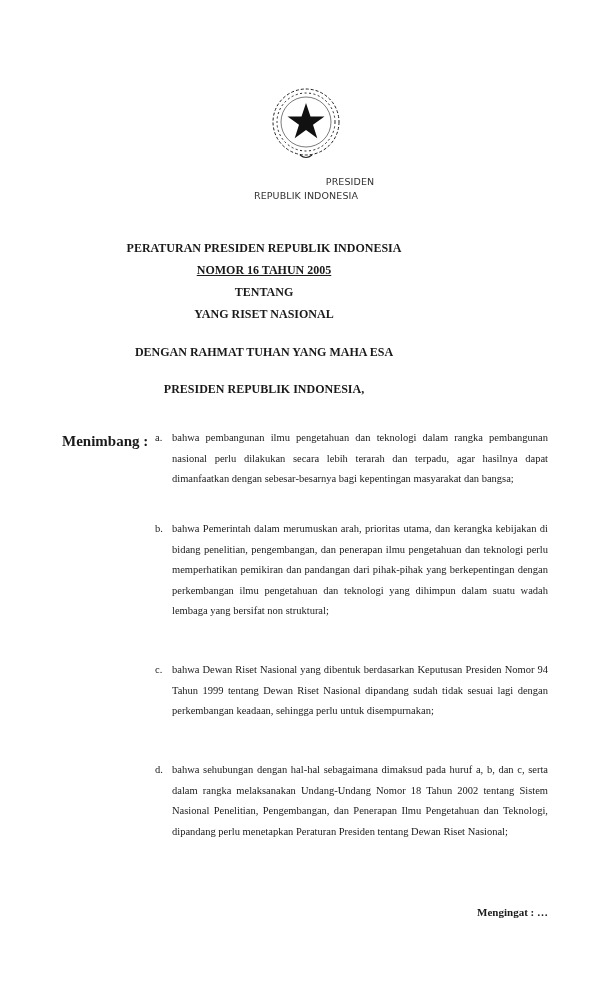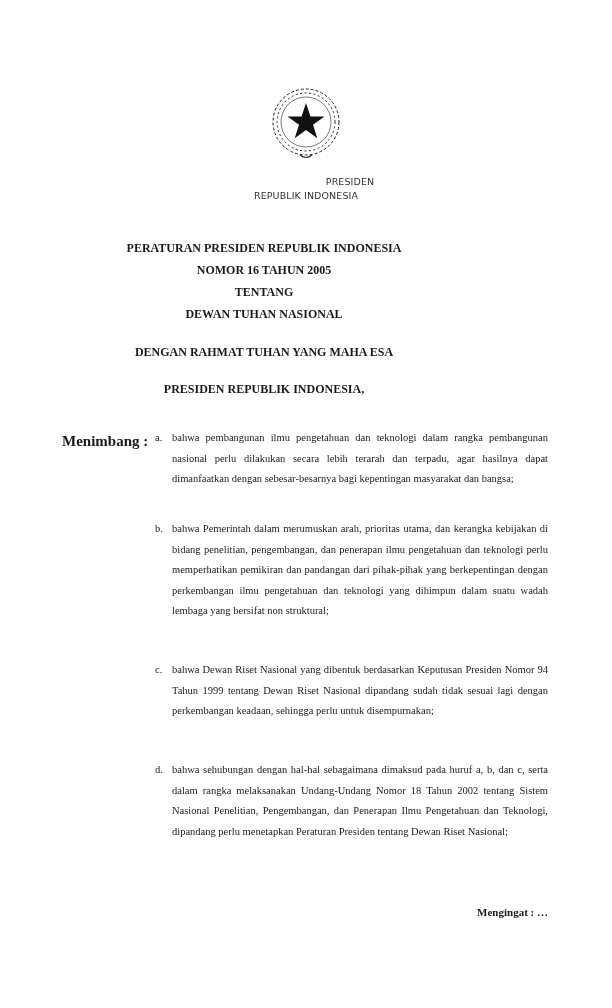--- a/index.html
+++ b/index.html
@@ -25,23 +25,23 @@
     <circle cx="38" cy="36" r="25" stroke-width="0.6"></circle>
   </g>
   <polygon fill="#111" points="38,17 42.5,30.5 56.5,30.5 45,38.8 49.3,52.3 38,44 26.7,52.3 31,38.8 19.5,30.5 33.5,30.5"></polygon>
   <path d="M32 69 Q38 74 44 69" stroke="#222" fill="none" stroke-width="1.2"></path>
 </svg>
 
 <div class="inst" style="top:176px;margin-left:44px;">PRESIDEN</div>
 <div class="inst" style="top:190px;">REPUBLIK INDONESIA</div>
 
 <div class="title" style="top:241px;">PERATURAN PRESIDEN REPUBLIK INDONESIA</div>
-<div class="title" style="top:263px;">NOMOR  16  TAHUN  2005</div>
+<div class="title" style="top:263px;text-decoration:underline;">NOMOR  16  TAHUN  2005</div>
 <div class="title" style="top:285px;">TENTANG</div>
-<div class="title" style="top:307px;">DEWAN TUHAN NASIONAL</div>
+<div class="title" style="top:307px;">YANG RISET NASIONAL</div>
 <div class="title" style="top:345px;">DENGAN RAHMAT TUHAN YANG MAHA ESA</div>
 <div class="title" style="top:382px;">PRESIDEN REPUBLIK INDONESIA,</div>
 
 <div class="lbl">Menimbang :</div>
 
 <div class="item" style="top:428px;">
   <span class="letter">a.</span>
   <div class="text">bahwa pembangunan ilmu pengetahuan dan teknologi dalam rangka pembangunan nasional perlu dilakukan secara lebih terarah dan terpadu, agar hasilnya dapat dimanfaatkan dengan sebesar-besarnya bagi kepentingan masyarakat dan bangsa;</div>
 </div>
 <div class="item" style="top:519px;">

